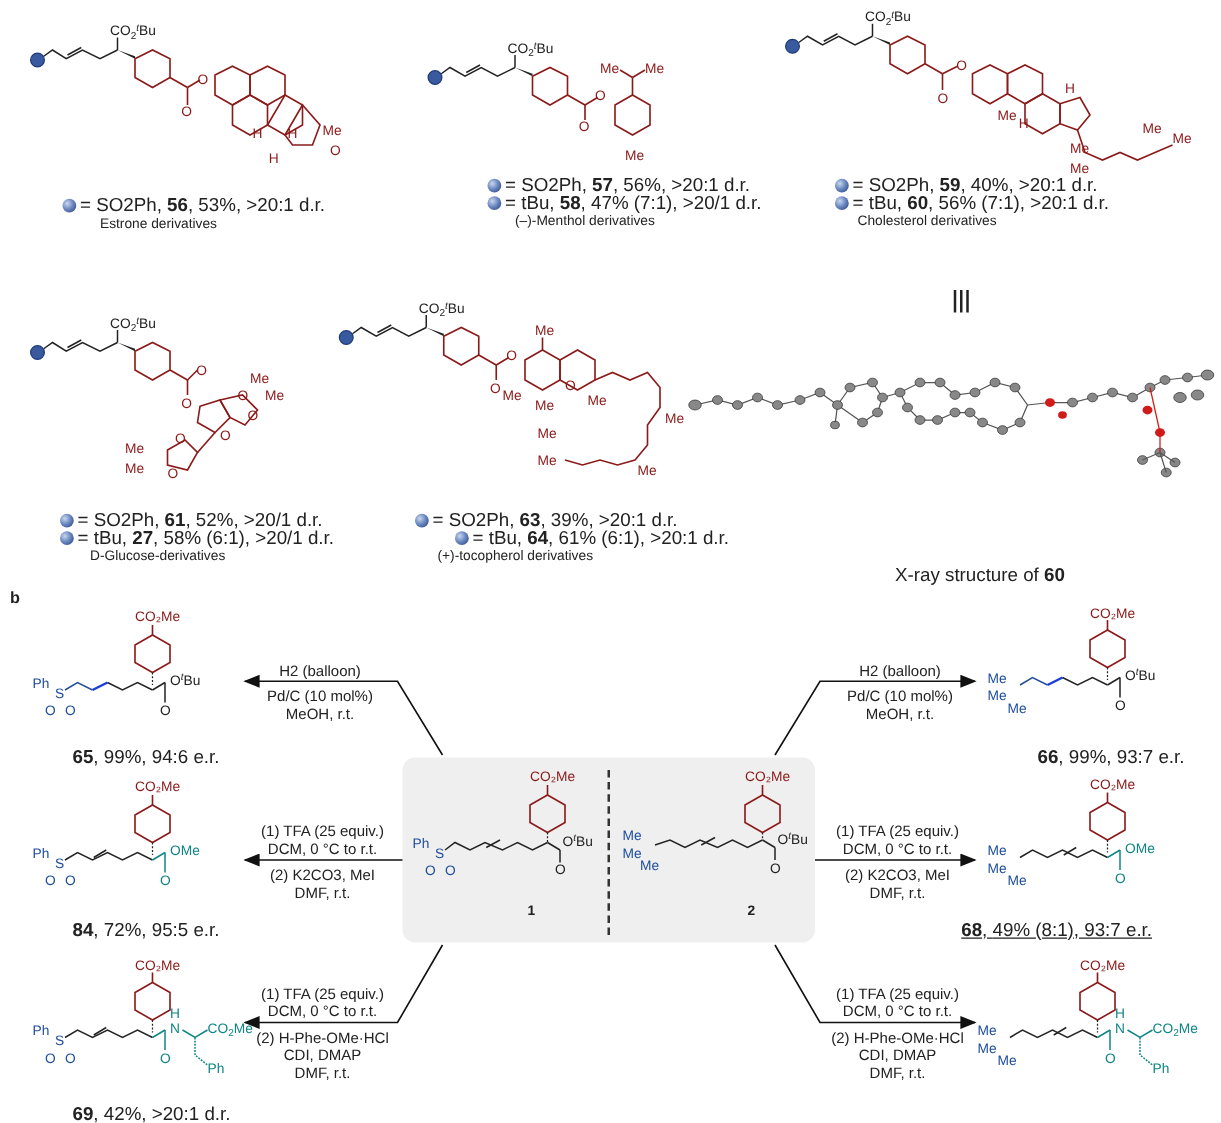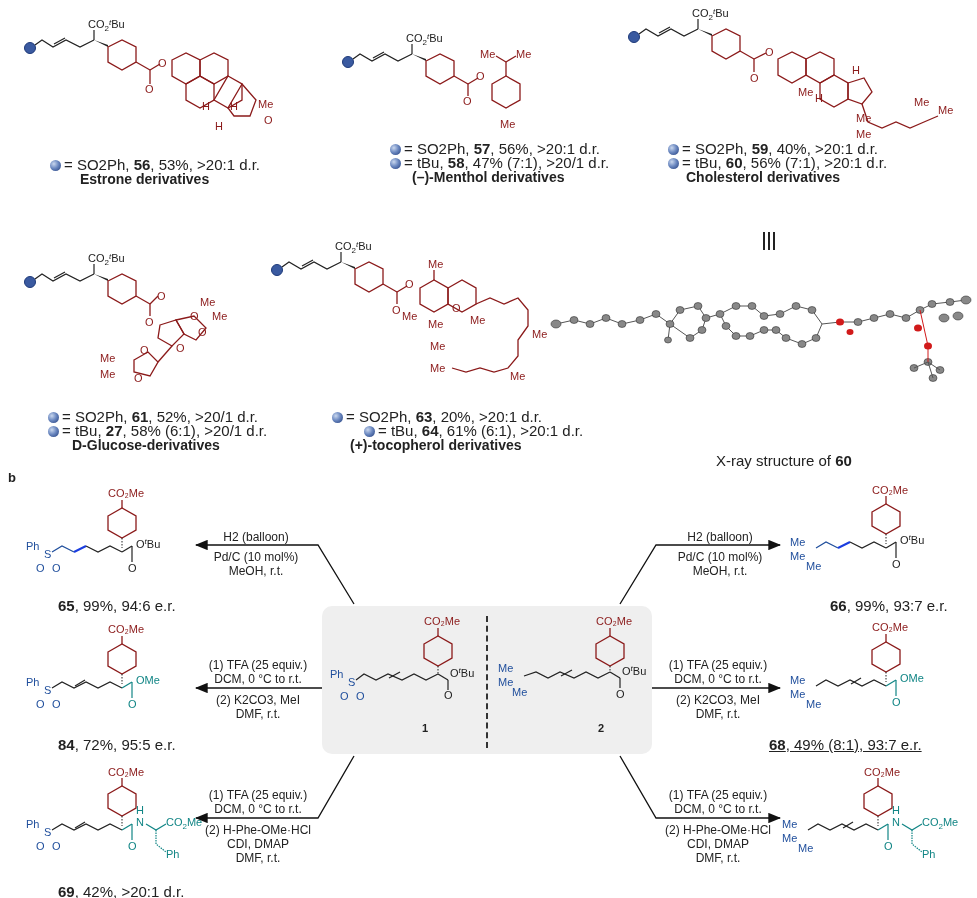--- a/index.html
+++ b/index.html
@@ -1,21 +1,21 @@
 <!DOCTYPE html>
 <html><head>
 <meta charset="utf-8">
 <style>
   html,body{margin:0;padding:0;background:#fff;}
   body{width:977px;height:898px;position:relative;overflow:hidden;font-family:"Liberation Sans",sans-serif;color:#222;}
   .abs{position:absolute;}
   svg{position:absolute;overflow:visible;}
   .cap{position:absolute;font-size:15px;line-height:14px;white-space:nowrap;color:#222;}
   .cap b{font-weight:bold;}
-  .title{font-weight:bold;font-size:14px;}
+  .title{font-weight:normal;font-size:11px;}
   .lbl{font-size:11px;fill:#222;font-family:"Liberation Sans",sans-serif;}
   .red{fill:#8b1a1a;}
   .blu{fill:#1f4e9c;}
   .teal{fill:#118585;}
   .cond{position:absolute;font-size:12px;line-height:14px;text-align:center;color:#222;white-space:nowrap;}
   .panel-b{position:absolute;font-weight:bold;font-size:13px;}
   .graybox{position:absolute;left:322px;top:606px;width:330px;height:148px;background:#efefef;border-radius:10px;}
   .dash{position:absolute;left:486px;top:616px;height:132px;border-left:2px dashed #333;}
   .ball{display:inline-block;width:11px;height:11px;border-radius:50%;background:radial-gradient(circle at 35% 35%,#c9d7ee 0%,#6b88c0 45%,#1e3a7a 100%);vertical-align:-1px;margin-right:3px;}
   .xray{position:absolute;}
@@ -182,21 +182,21 @@
     <text x="158" y="108" class="lbl red">Me</text>
     <text x="182" y="92" class="lbl red">O</text>
     <text x="200" y="104" class="lbl red">Me</text>
     <polyline points="206,84 220,78 234,84 248,78 258,90 258,106 248,120 248,136 238,148 224,152 210,148 196,152 182,148" fill="none" stroke="#8b1a1a" stroke-width="1.3"></polyline>
     <text x="262" y="118" class="lbl red">Me</text>
     <text x="240" y="160" class="lbl red">Me</text>
     <text x="160" y="130" class="lbl red">Me</text>
     <text x="160" y="152" class="lbl red">Me</text>
   </svg>
   <div class="cap" style="left:62px;top:190px;">
-    <span class="ball"></span>= <span>SO2Ph</span>, <b>63</b>, <span>20%</span>, <span>&gt;20:1 d.r.</span>
+    <span class="ball"></span>= <span>SO2Ph</span>, <b>63</b>, <span>39%</span>, <span>&gt;20:1 d.r.</span>
   </div>
   <div class="cap" style="left:62px;top:204px;padding-left:32px;">
     <span class="ball"></span>= <span>tBu</span>, <b>64</b>, <span>61% (6:1)</span>, <span>&gt;20:1 d.r.</span>
   </div>
   <div class="cap title" style="left:80px;top:218px;">(+)-tocopherol derivatives</div>
 </div>
 
 <div class="tripbar">
     <span style="left:0"></span>
     <span style="left:5px"></span>

